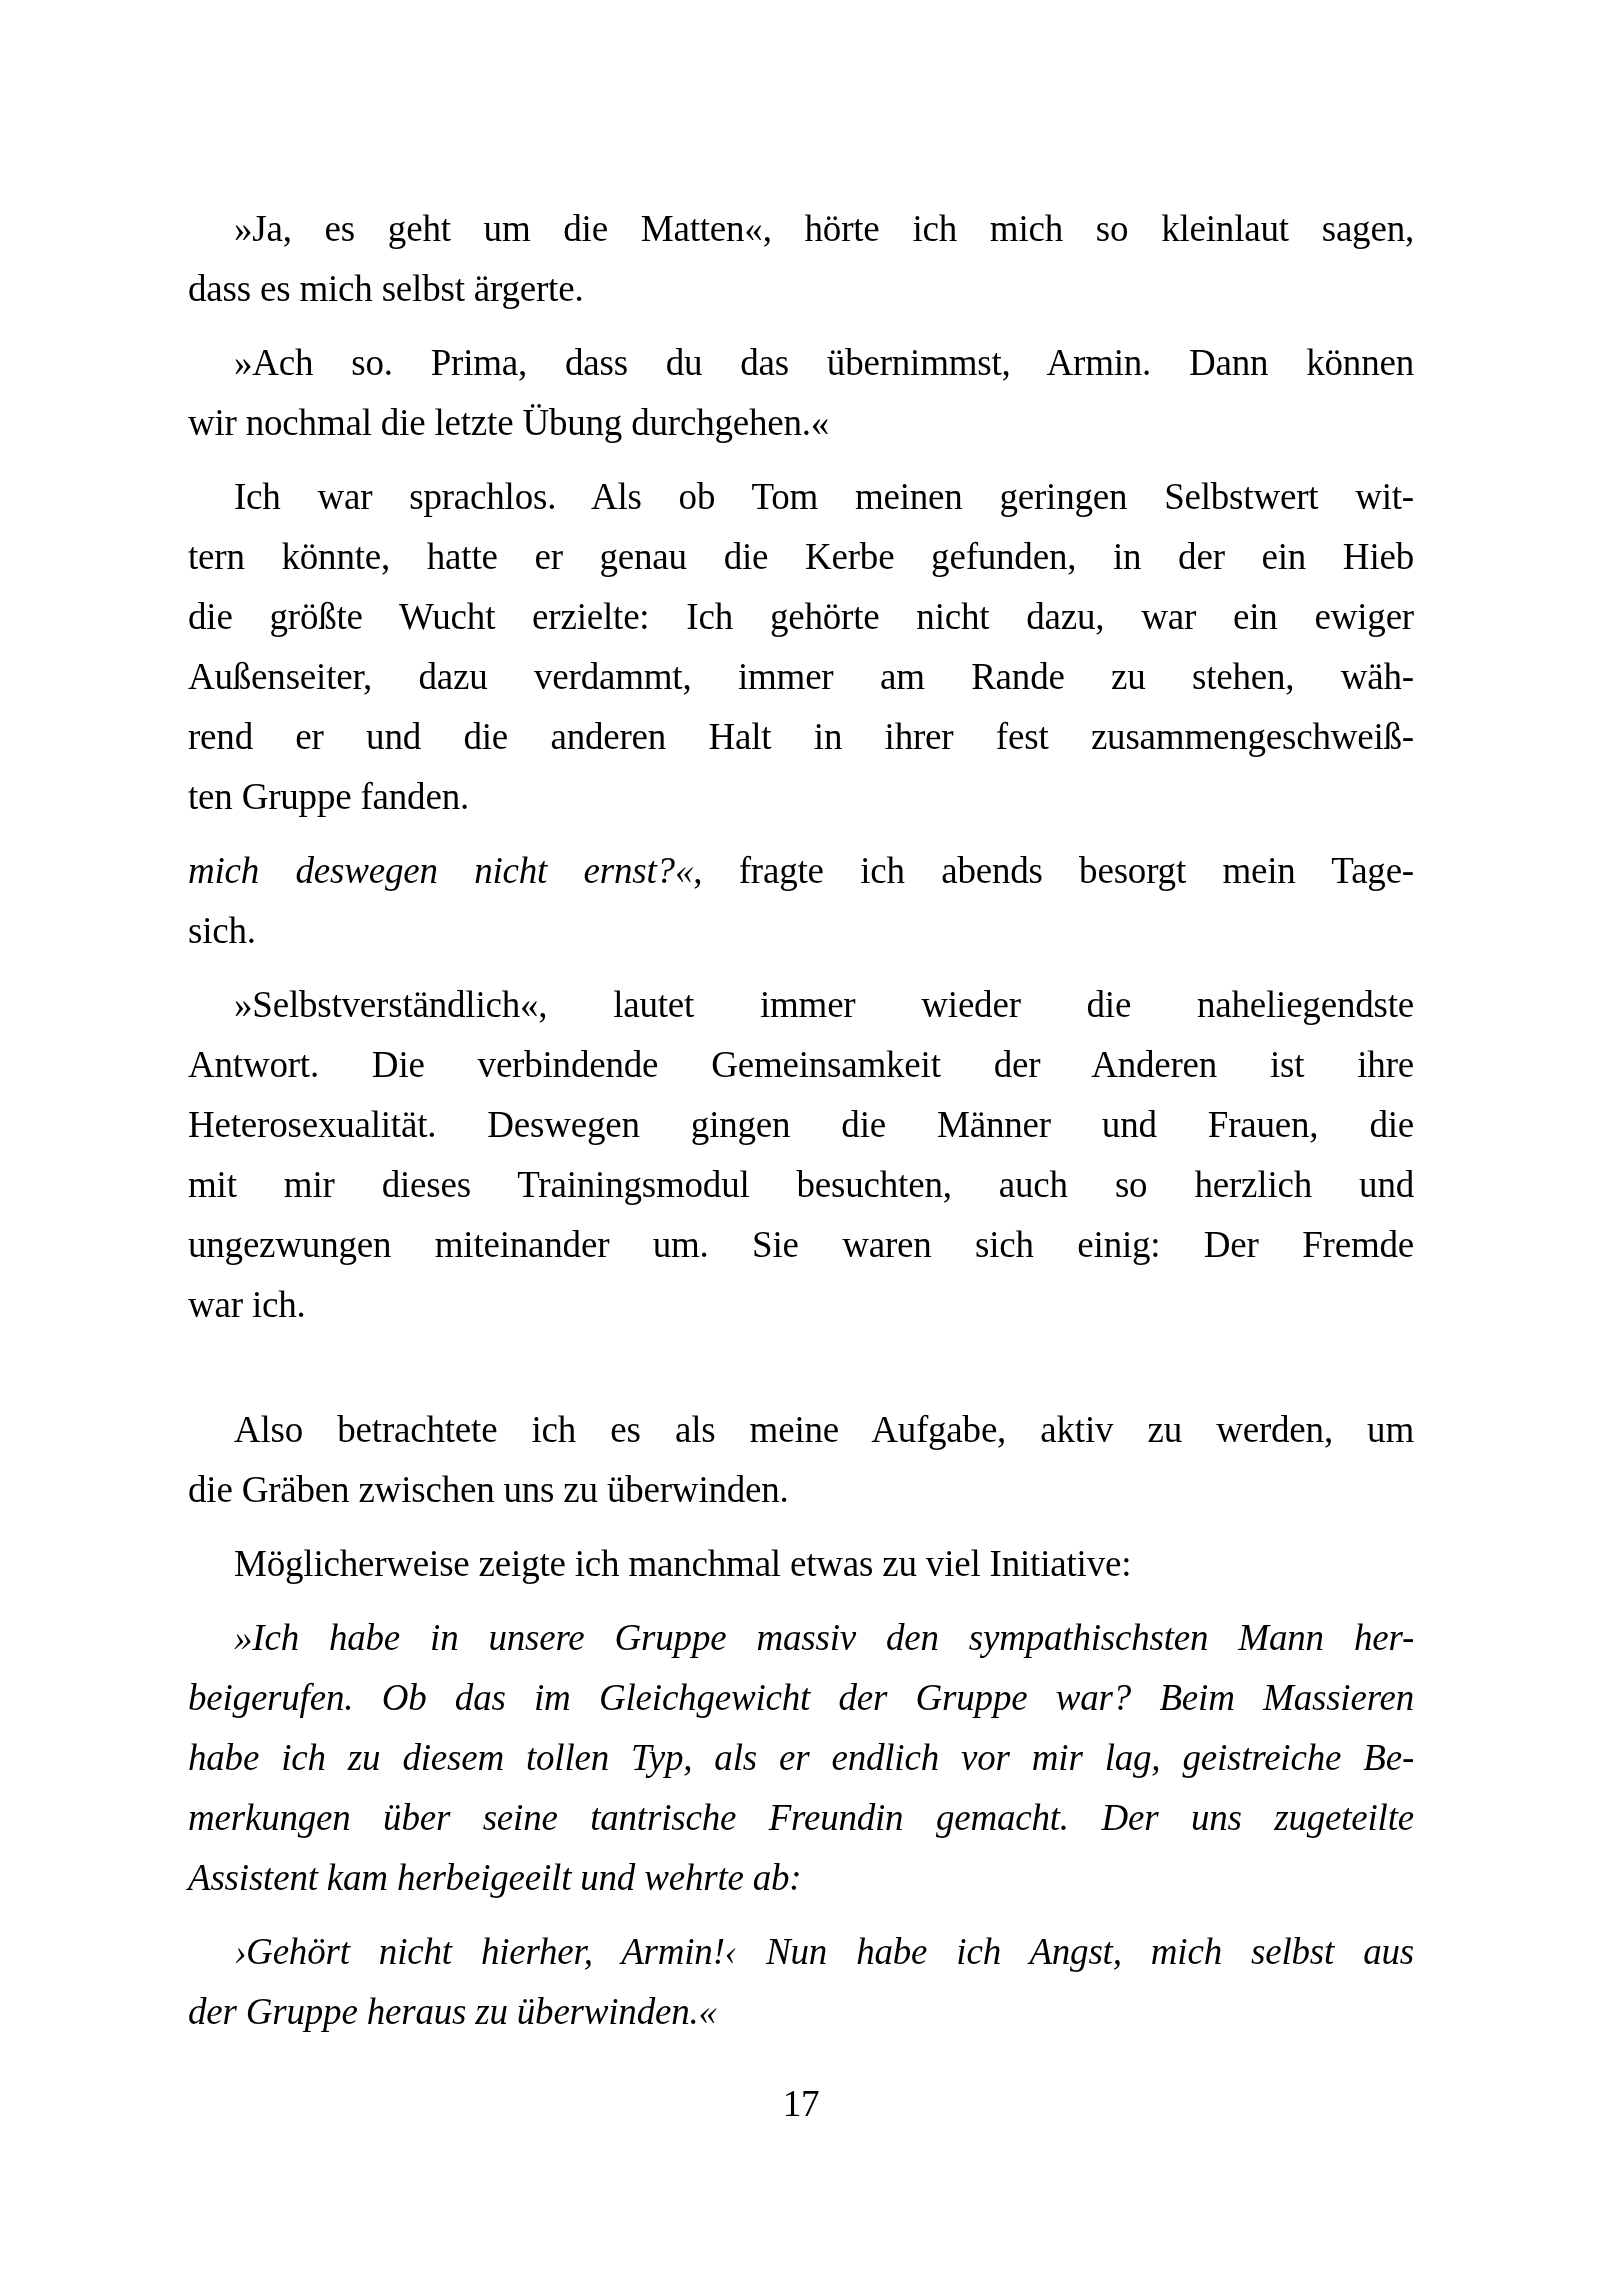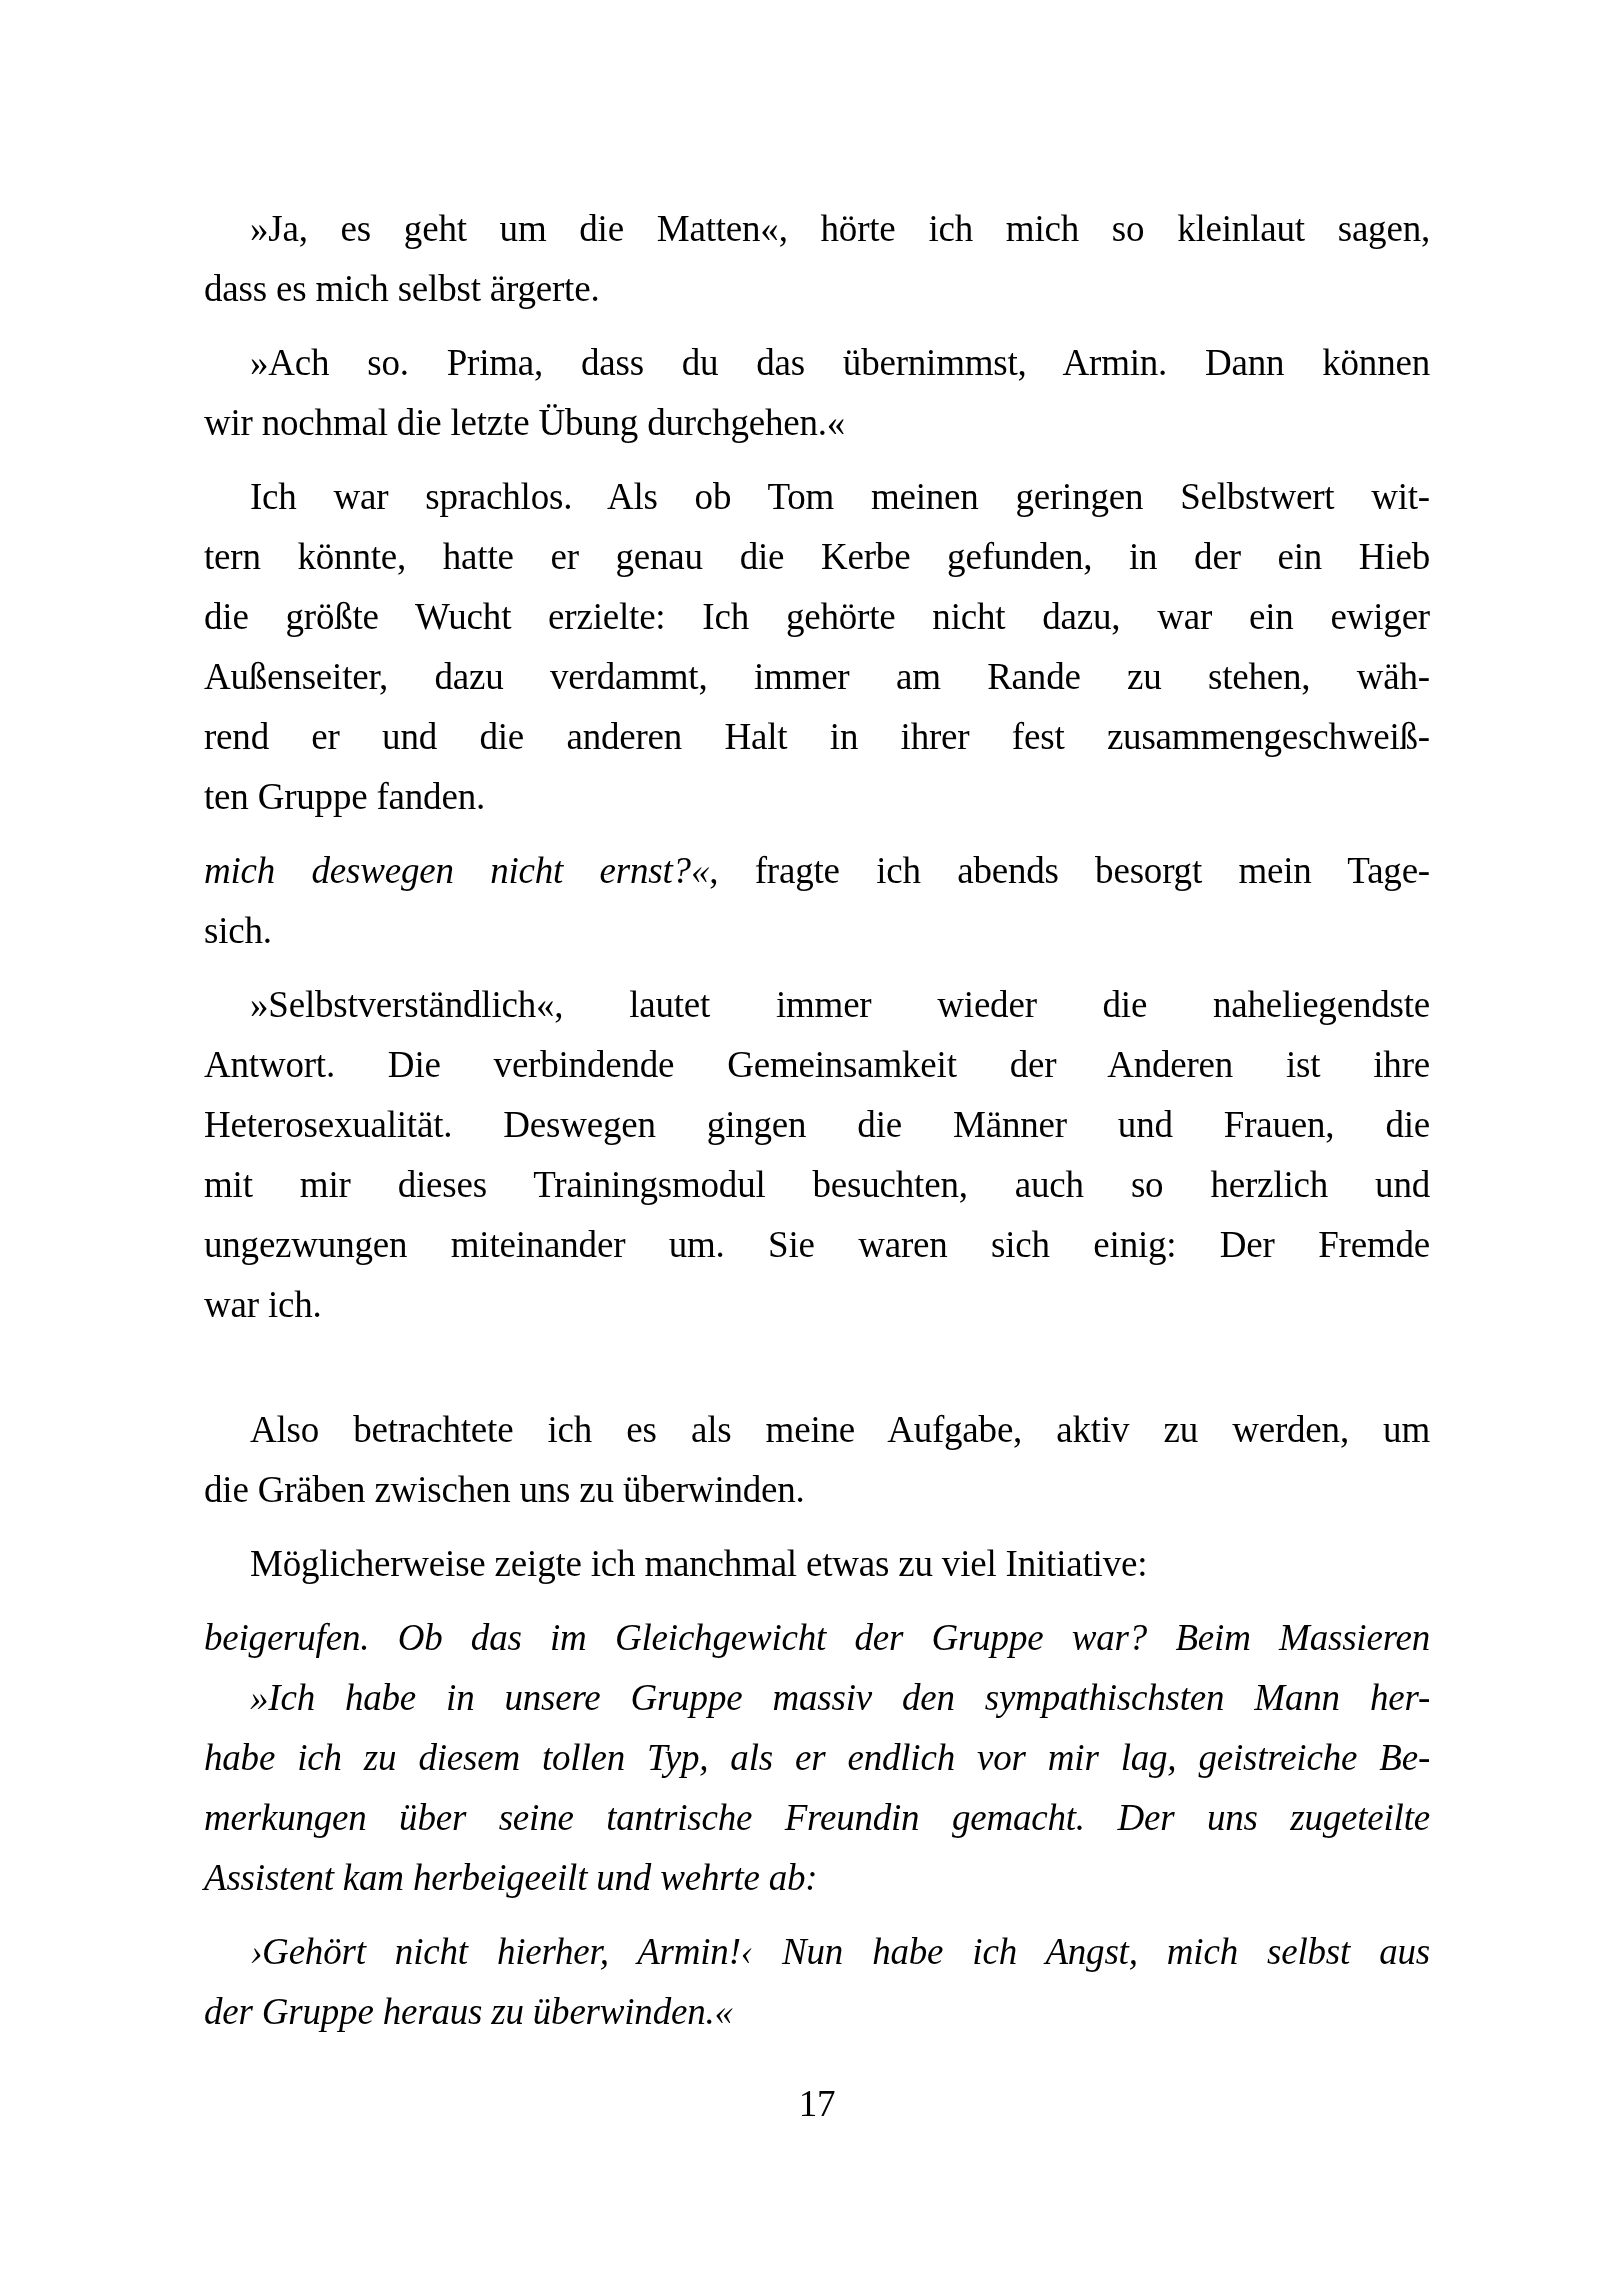--- a/index.html
+++ b/index.html
@@ -11,21 +11,21 @@
     position: relative;
     width: 1618px;
     height: 2295px;
     background: #ffffff;
     color: #000000;
     font-family: "Liberation Serif", "DejaVu Serif", serif;
     overflow: hidden;
   }
   .text-block {
     position: absolute;
-    left: 204px;
+    left: 188px;
     top: 199px;
     width: 1226px;
     font-size: 37px;
     line-height: 60px;
     letter-spacing: -0.2px;
   }
   .paragraph {
     margin: 0 0 14px 0;
   }
   .paragraph.section-break {
@@ -90,22 +90,22 @@
         <div class="line line-last"><span class="seg roman">war ich.</span></div>
       </div>
       <div class="paragraph section-break">
         <div class="line line-first"><span class="seg roman">Also betrachtete ich es als meine Aufgabe, aktiv zu werden, um</span></div>
         <div class="line line-last"><span class="seg roman">die Gräben zwischen uns zu überwinden.</span></div>
       </div>
       <div class="paragraph">
         <div class="line line-first line-last"><span class="seg roman">Möglicherweise zeigte ich manchmal etwas zu viel Initiative:</span></div>
       </div>
       <div class="paragraph">
+        <div class="line line-first"><span class="seg italic">»Ich habe in unsere Gruppe massiv den sympathischsten Mann her-</span></div>
         <div class="line"><span class="seg italic">beigerufen. Ob das im Gleichgewicht der Gruppe war? Beim Massieren</span></div>
-        <div class="line line-first"><span class="seg italic">»Ich habe in unsere Gruppe massiv den sympathischsten Mann her-</span></div>
         <div class="line"><span class="seg italic">habe ich zu diesem tollen Typ, als er endlich vor mir lag, geistreiche Be-</span></div>
         <div class="line"><span class="seg italic">merkungen über seine tantrische Freundin gemacht. Der uns zugeteilte</span></div>
         <div class="line line-last"><span class="seg italic">Assistent kam herbeigeeilt und wehrte ab:</span></div>
       </div>
       <div class="paragraph">
         <div class="line line-first"><span class="seg italic">›Gehört nicht hierher, Armin!‹ Nun habe ich Angst, mich selbst aus</span></div>
         <div class="line line-last"><span class="seg italic">der Gruppe heraus zu überwinden.«</span></div>
       </div>
       <div class="page-number">17</div>
   </div>

